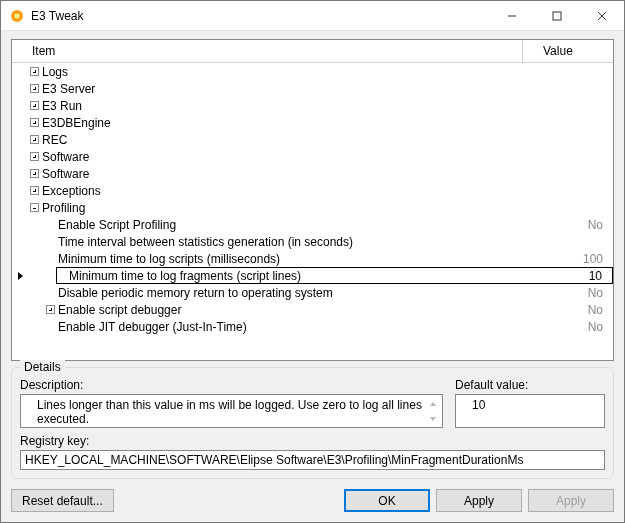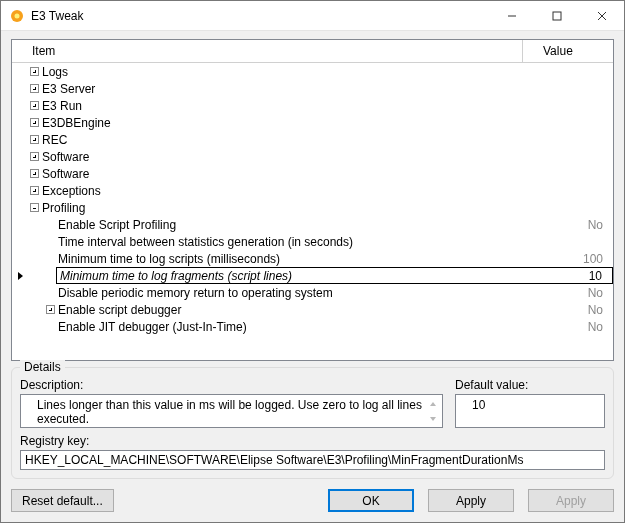--- a/index.html
+++ b/index.html
@@ -25,38 +25,38 @@
   .row .val { width:90px; text-align:right; padding-right:10px; color:#888; }
   .row.child .exp { margin-left:16px; width:12px; }
   .row.child .lbl { padding-left:2px; }
   .plus { width:9px; height:9px; border:1px solid #8a8a8a; position:relative; background:#fff; }
   .plus::before, .plus::after { content:""; position:absolute; background:#000; }
   .plus::before { left:2px; right:2px; top:4px; height:1px; }
   .plus.pl::after  { top:2px; bottom:2px; left:4px; width:1px; }
   .arrow { width:0; height:0; border-top:4px solid transparent; border-bottom:4px solid transparent; border-left:5px solid #000; }
   .row.highlight { position:relative; }
   .row.highlight .lbl, .row.highlight .val { border-top:1px solid #000; border-bottom:1px solid #000; }
-  .row.highlight .lbl { border-left:1px solid #000; margin-left:0; padding-left:3px;font-style:italic; }
+  .row.highlight .lbl { border-left:1px solid #000; margin-left:0; padding-left:12px; }
   .row.highlight .val { border-right:1px solid #000; color:#000; }
   .row .lbl, .row .val { height:100%; display:flex; align-items:center; }
   .val { justify-content:flex-end; }
 
   .details { margin-top:6px; border:1px solid #dcdcdc; border-radius:6px; padding:6px 8px 8px 8px; background:#f0f0f0; position:relative; }
   .details .grouplabel { position:absolute; top:-8px; left:8px; background:#f0f0f0; padding:0 4px; font-size:12px; color:#000; }
   .dflex { display:flex; gap:12px; }
   .dcol { display:flex; flex-direction:column; }
   .dcol.desc { flex:1; }
   .dcol.defv { width:150px; }
   .dlabel { font-size:12px; margin:4px 0 2px 0; }
   .dbox { border:1px solid #828790; background:#fff; height:34px; padding:3px 16px; font-size:12px; color:#000; position:relative; }
   .dbox .sc { position:absolute; right:1px; top:1px; bottom:1px; width:16px; display:flex; flex-direction:column; }
   .dbox .sc div { flex:1; display:flex; align-items:center; justify-content:center; color:#888; }
   .rbox { border:1px solid #828790; background:#fff; height:20px; padding:2px 4px; font-size:12px; color:#000; margin-top:2px; }
 
-  .footer { padding:10px; display:flex; align-items:center; gap:14px; }
+  .footer { padding:10px; display:flex; align-items:center; gap:6px; }
   .footer .spacer { flex:1; }
   .btn { min-width:86px; height:23px; border:1px solid #adadad; background:#e1e1e1; font-size:12px; display:flex; align-items:center; justify-content:center; padding:0 10px; }
   .btn.default { border:1px solid #0078d7; box-shadow: inset 0 0 0 1px #0078d7; }
   .btn.disabled { color:#a0a0a0; }
 </style>
 </head>
 <body>
 
 <div class="window">
   <div class="titlebar">

